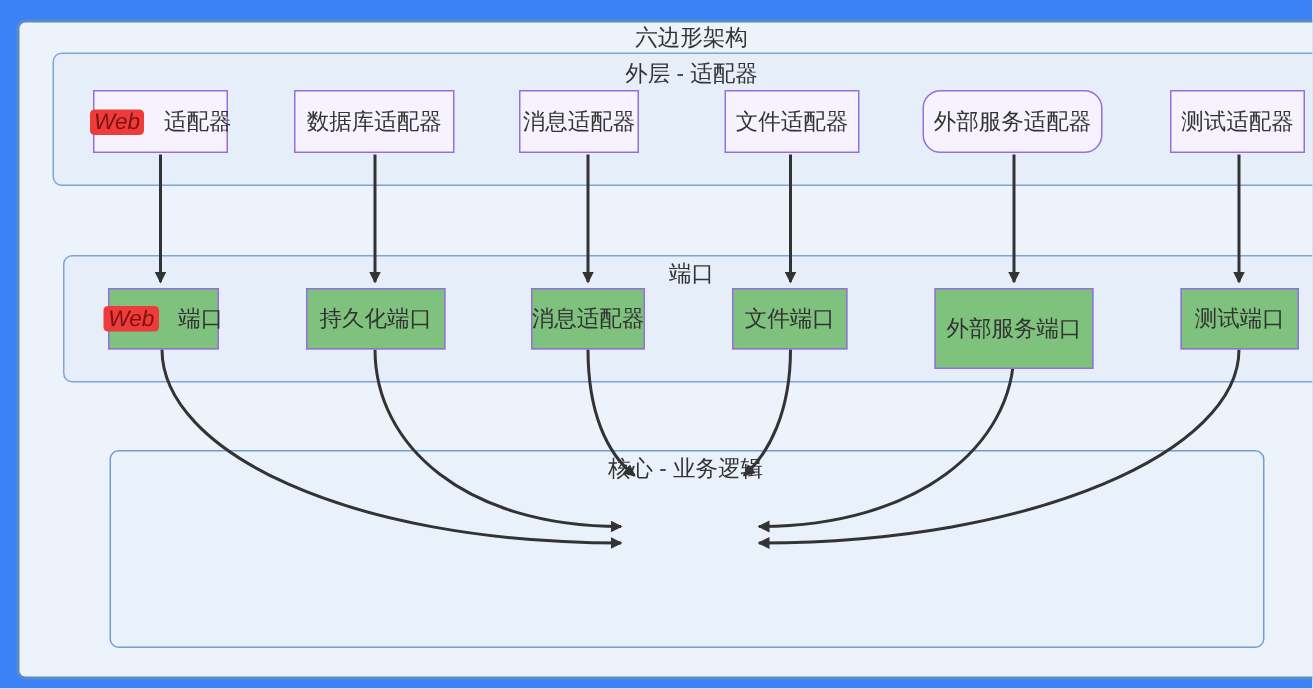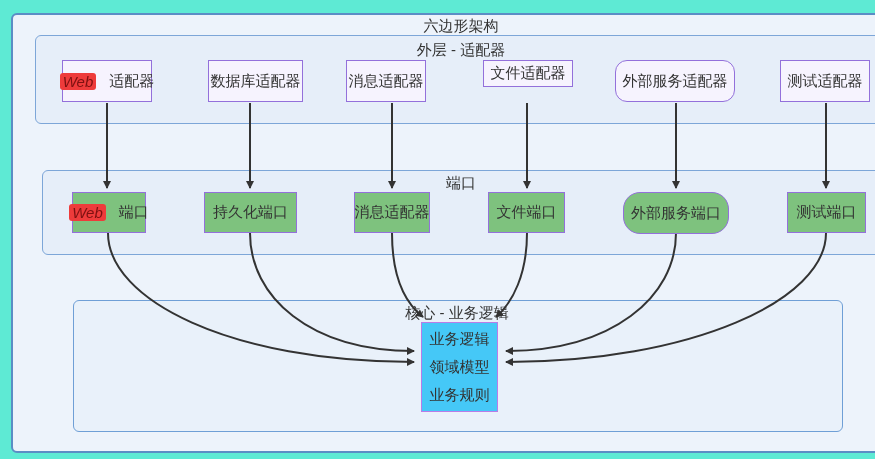--- a/index.html
+++ b/index.html
@@ -1,19 +1,19 @@
 <!DOCTYPE html>
 <html><head>
 <meta charset="utf-8">
 <style>
   html,body{margin:0;padding:0;background:#fff;}
   .stage{
     position:relative;width:875px;height:459px;overflow:hidden;
     font-family:"Liberation Sans","DejaVu Sans",sans-serif;
-    color:#333;background:#5eead4;
+    color:#333;background:#3b82f6;
   }
   .cluster{position:absolute;border-radius:6px;box-sizing:border-box;}
   .cluster.outer{left:11px;top:13px;width:892px;height:440px;
     background:#edf3fb;border:2px solid #5b8dc5;}
   .cluster.sub{background:#e6eef9;border:1px solid #7da6d8;}
   .cluster.adapters{left:35px;top:35px;width:848px;height:89px;}
   .cluster.ports{left:42px;top:170px;width:844px;height:85px;}
   .cluster.core{left:73px;top:300px;width:770px;height:132px;background:#e9f1fa;border:1px solid #6f9fd6;}
   .cluster-label{position:absolute;font-size:15px;color:#333;white-space:nowrap;
     transform:translateX(-50%);line-height:15px;}
@@ -21,31 +21,31 @@
   .node{position:absolute;box-sizing:border-box;display:flex;align-items:center;justify-content:center;
     font-size:15px;white-space:nowrap;border:1px solid #9370DB;color:#333;}
   .node.adapter{background:#f6f3fe;}
   .node.port{background:#7ec27e;}
   .node.core-box{background:#45c8f7;border:1px solid #b97ce8;flex-direction:column;
     justify-content:center;line-height:28px;}
   .hl{background:#ee3b3b;color:#7e1111;font-style:italic;border-radius:3px;
     padding:0 3px;margin-right:13px;}
   
   .a0{left:62px;top:60px;width:90px;height:42px;}
-  .a1{left:208px;top:60px;width:95px;height:42px;}
+  .a1{left:196px;top:60px;width:107px;height:42px;}
   .a2{left:346px;top:60px;width:80px;height:42px;}
-  .a3{left:483px;top:60px;width:90px;height:27px;}
+  .a3{left:483px;top:60px;width:90px;height:42px;}
   .a4{left:615px;top:60px;width:120px;height:42px;border-radius:12px;}
   .a5{left:780px;top:60px;width:90px;height:42px;}
   
   .p0{left:72px;top:192px;width:74px;height:41px;}
   .p1{left:204px;top:192px;width:93px;height:41px;}
   .p2{left:354px;top:192px;width:76px;height:41px;}
   .p3{left:488px;top:192px;width:77px;height:41px;}
-  .p4{left:623px;top:192px;width:106px;height:42px;border-radius:17px;}
+  .p4{left:623px;top:192px;width:106px;height:54px;}
   .p5{left:787px;top:192px;width:79px;height:41px;}
   .core-box{left:421px;top:322px;width:77px;height:90px;}
 </style>
 </head>
 <body>
 
 <div class="stage">
 
   <div class="cluster outer"></div>
   <div class="cluster sub adapters"></div>
@@ -114,19 +114,14 @@
   <div class="node port p3">
     <span>文件端口</span>
   </div>
   <div class="node port p4">
     <span>外部服务端口</span>
   </div>
   <div class="node port p5">
     <span>测试端口</span>
   </div>
 
-  <div class="node core-box">
-    <span>业务逻辑</span>
-    <span>领域模型</span>
-    <span>业务规则</span>
-  </div>
 
 </div>
 
 </body></html>

